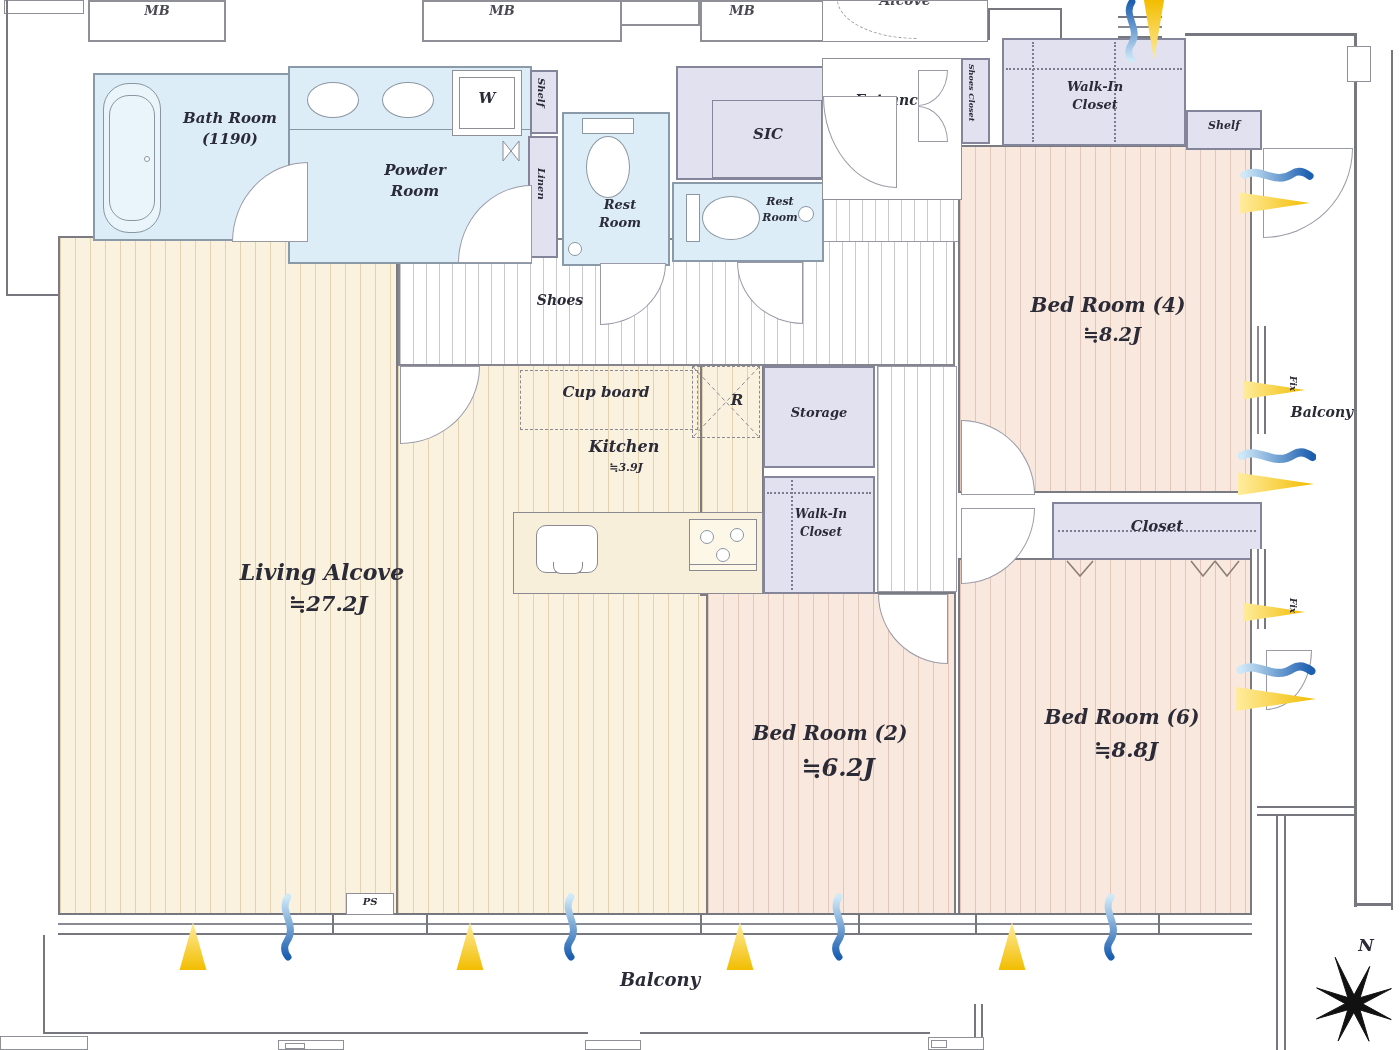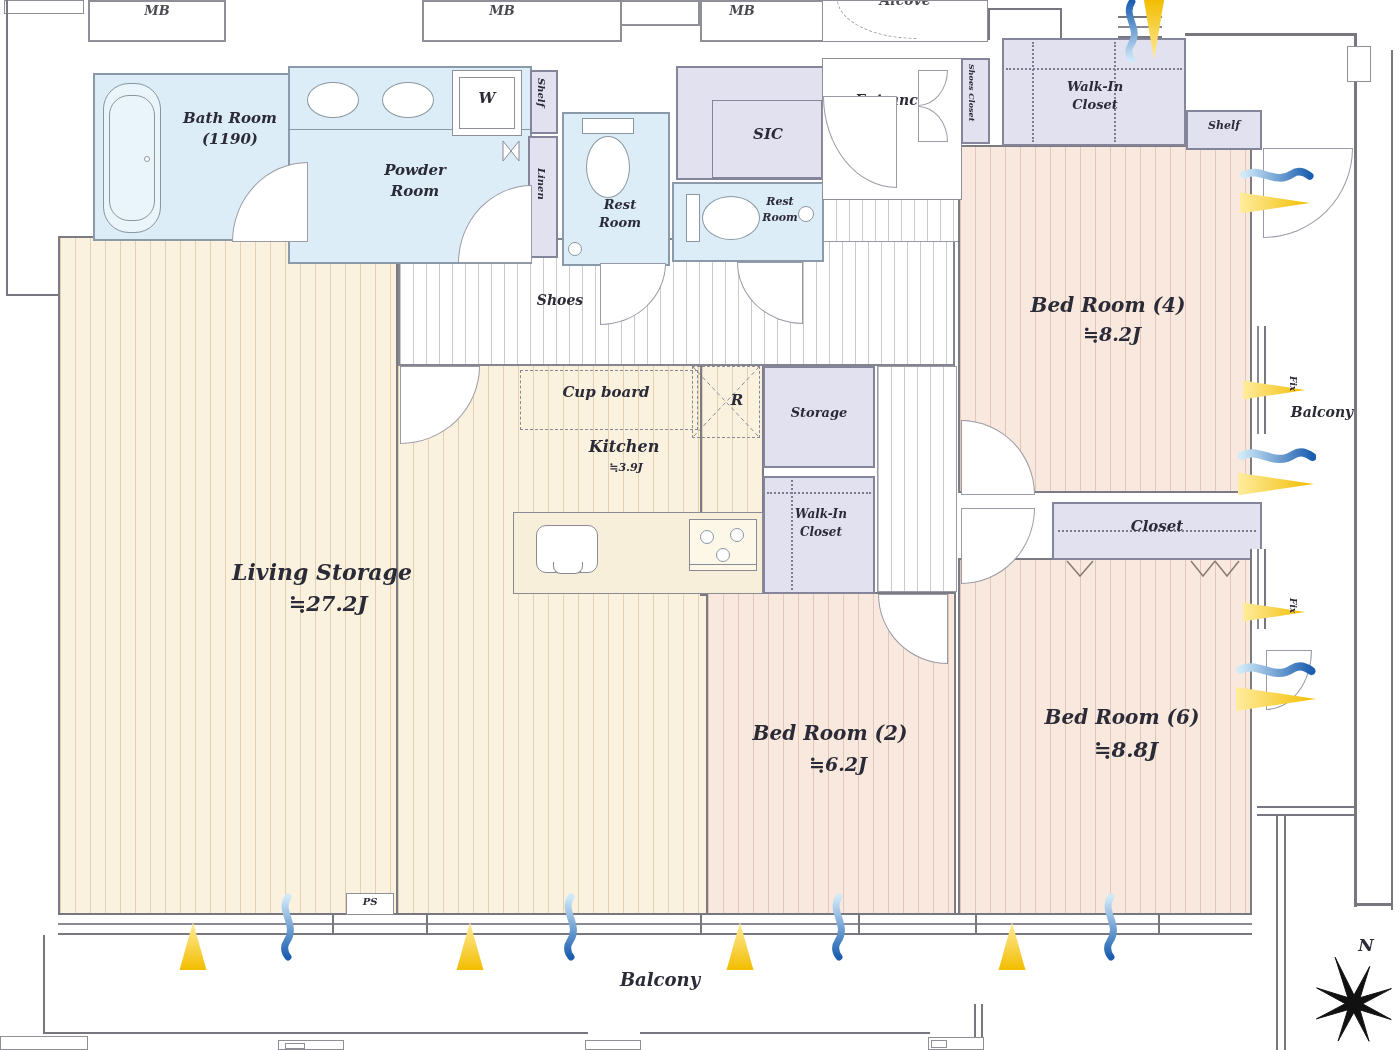--- a/index.html
+++ b/index.html
@@ -205,28 +205,28 @@
   <div class="room closet" style="left:763px;top:366px;width:112px;height:102px"></div>
   <div class="lbl" style="left:819px;top:406px;font-size:13px">Storage</div>
   <div class="room closet" style="left:763px;top:476px;width:112px;height:118px">
     <div class="abs" style="left:2px;top:14px;width:104px;height:0;border-top:2px dotted #7d7d92"></div>
     <div class="abs" style="left:26px;top:2px;width:0;height:110px;border-left:2px dotted #7d7d92"></div>
   </div>
   <div class="lbl" style="left:821px;top:508px;font-size:12px">Walk-In</div>
   <div class="lbl" style="left:821px;top:526px;font-size:12px">Closet</div>
 
   <div class="lbl" style="left:560px;top:292px;font-size:14px">Shoes</div>
-  <div class="lbl" style="left:322px;top:560px;font-size:22px">Living Storage</div>
+  <div class="lbl" style="left:322px;top:560px;font-size:22px">Living Alcove</div>
   <div class="lbl" style="left:328px;top:592px;font-size:21px">≒27.2J</div>
   <div class="lbl" style="left:1108px;top:294px;font-size:20px">Bed Room (4)</div>
   <div class="lbl" style="left:1112px;top:324px;font-size:19px">≒8.2J</div>
   <div class="lbl" style="left:1122px;top:706px;font-size:20px">Bed Room (6)</div>
   <div class="lbl" style="left:1126px;top:738px;font-size:21px">≒8.8J</div>
   <div class="lbl" style="left:830px;top:722px;font-size:20px">Bed Room (2)</div>
-  <div class="lbl" style="left:838px;top:754px;font-size:19px">≒6.2J</div>
+  <div class="lbl" style="left:838px;top:754px;font-size:24px">≒6.2J</div>
 
   <div class="room closet" style="left:1052px;top:502px;width:210px;height:58px">
     <div class="abs" style="left:4px;top:26px;width:198px;height:0;border-top:2px dotted #7d7d92"></div>
   </div>
   <div class="lbl" style="left:1157px;top:518px;font-size:15px">Closet</div>
   <svg class="abs" style="left:1066px;top:560px" width="30" height="18">
     <polyline points="1,1 14,16 27,1" fill="none" stroke="#8a7d72" stroke-width="1.5"></polyline>
   </svg>
   <svg class="abs" style="left:1190px;top:560px" width="52" height="18">
     <polyline points="1,1 13,16 25,1" fill="none" stroke="#8a7d72" stroke-width="1.5"></polyline>

